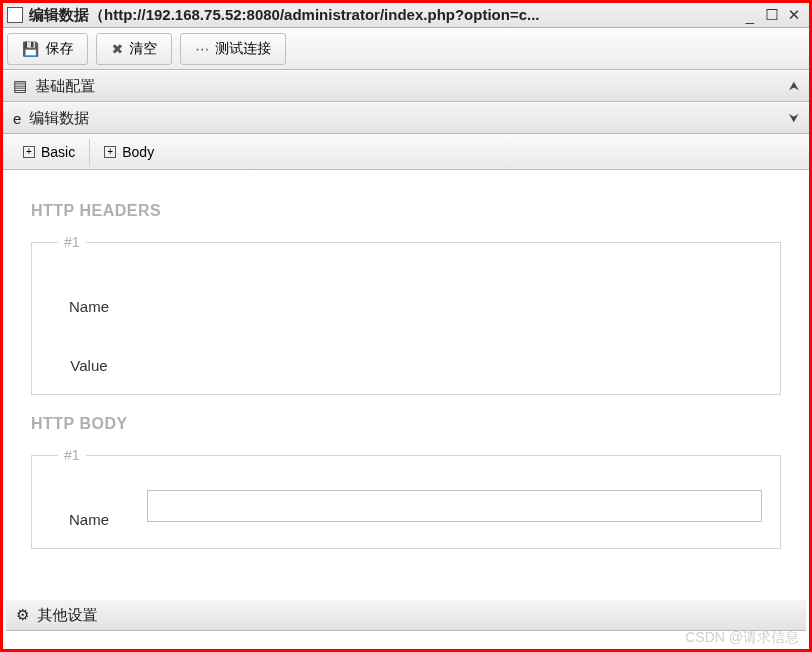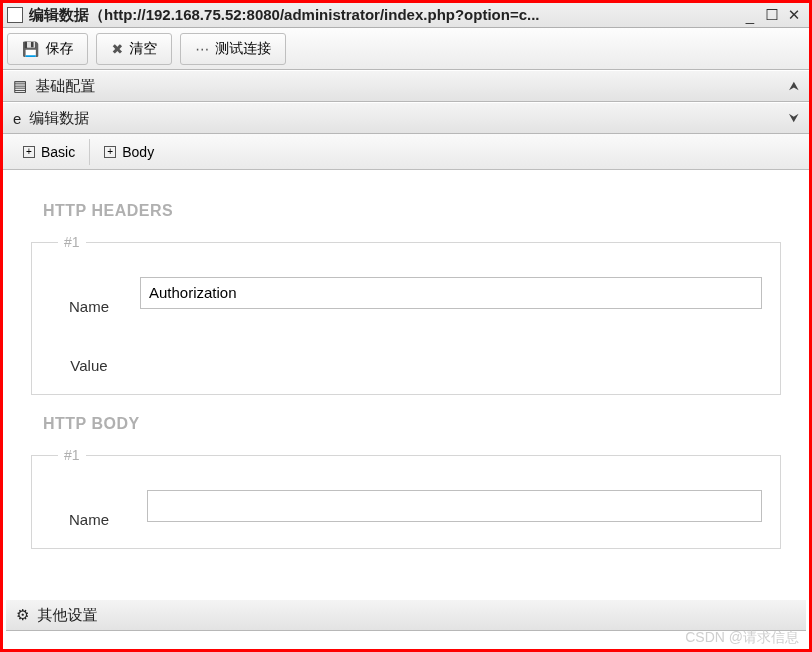--- a/index.html
+++ b/index.html
@@ -107,21 +107,21 @@
       height: 386px;
       overflow-y: scroll;
       padding: 20px 28px;
       background: #fff;
     }
     .section-title {
       color: #b0b0b0;
       font-weight: bold;
       font-size: 16px;
       letter-spacing: 0.5px;
-      margin: 20px 0 14px 12px;
+      margin: 20px 0 14px 0;
     }
     .section-title:first-child { margin-top: 12px; }
     fieldset {
       border: 1px solid #d6d6d6;
       padding: 20px 18px;
       margin-bottom: 20px;
     }
     fieldset legend {
       color: #b0b0b0;
       font-size: 14px;
@@ -218,21 +218,20 @@
     <span>Body</span>
   </div>
 </div>
 
 <div class="content-area">
   <div class="section-title">HTTP HEADERS</div>
   <fieldset>
     <legend>#1</legend>
     <div class="form-row">
       <label>Name</label>
-      <input type="text" value="Authorization" style="">
     </div>
     <div class="form-row">
       <label>Value</label>
     </div>
   </fieldset>
 
   <div class="section-title">HTTP BODY</div>
   <fieldset>
     <legend>#1</legend>
     <div class="form-row">

